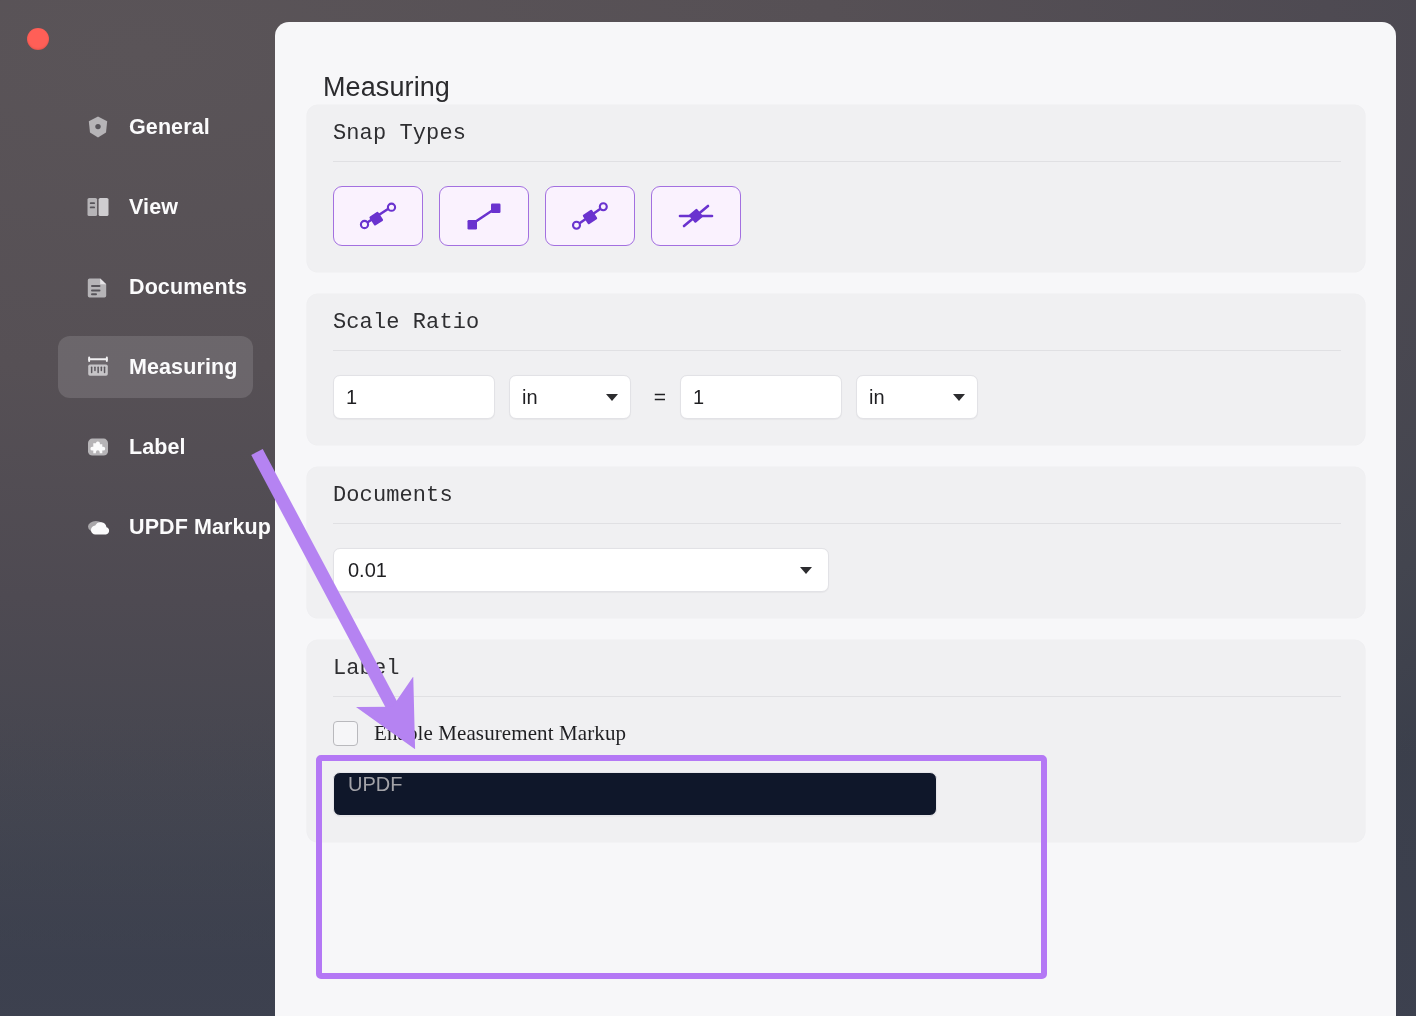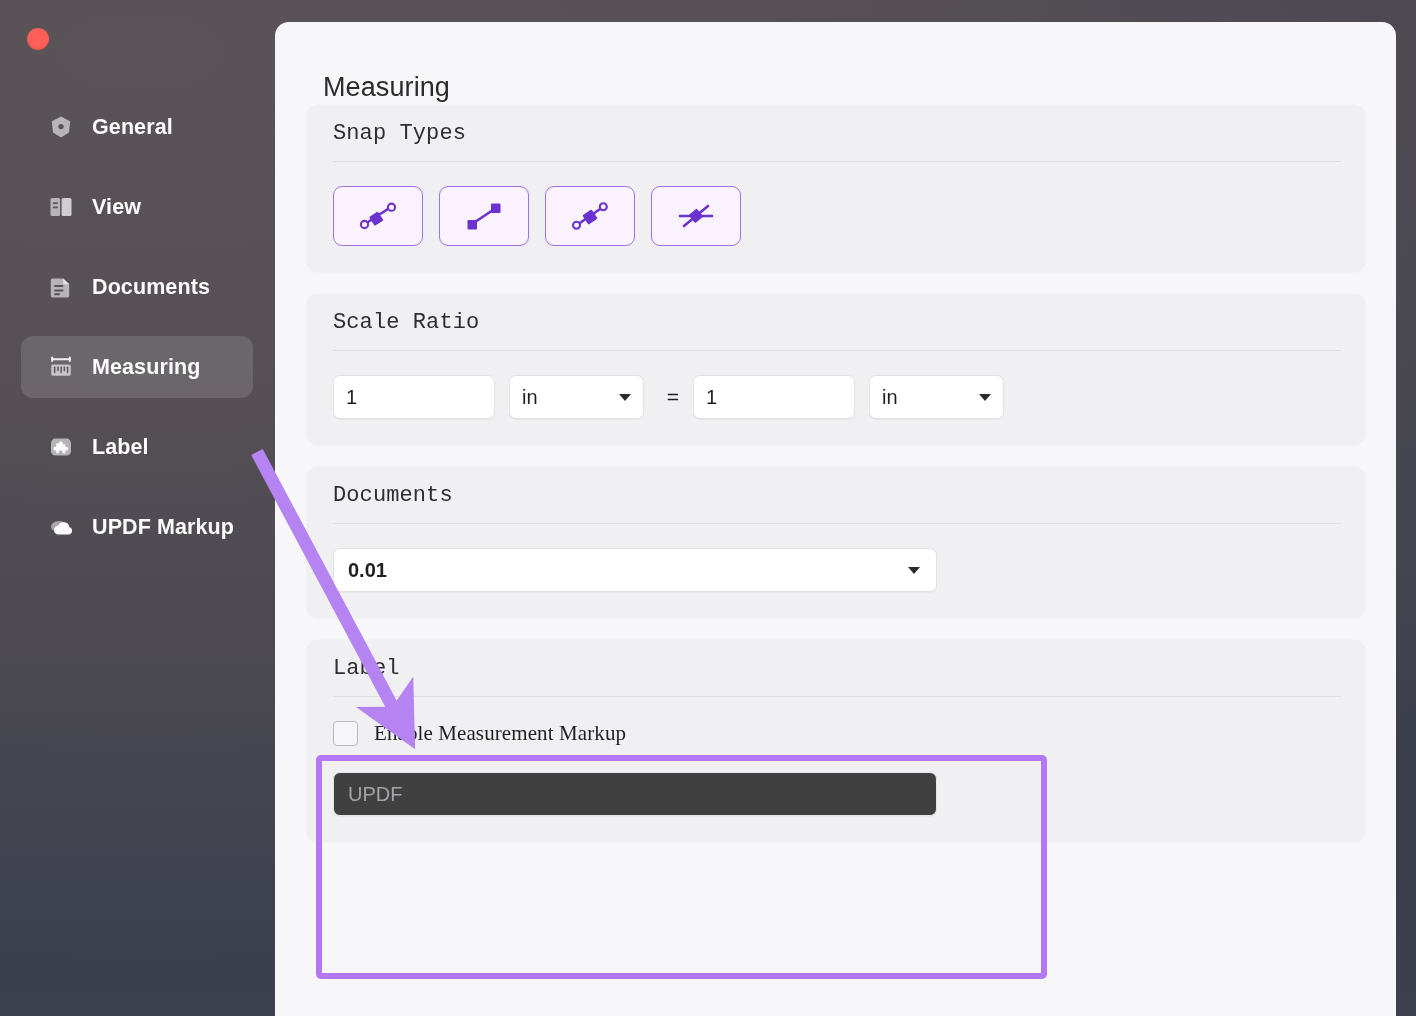--- a/index.html
+++ b/index.html
@@ -44,20 +44,21 @@
   
   .sidebar {
     position: absolute;
     left: 0; top: 0;
     width: 275px; height: 1016px;
   }
   .nav {
     position: absolute;
     left: 0; top: 96px;
     width: 275px;
+    padding-left: 37px;
   }
   .nav-item {
     position: relative;
     display: flex;
     align-items: center;
     height: 62px;
     margin: 0 22px 18px 21px;
     padding-left: 27px;
     border-radius: 12px;
     cursor: pointer;
@@ -154,21 +155,21 @@
     border-radius: 7px;
     display: flex;
     align-items: center;
     padding: 0 12px;
     font-size: 20px;
     color: #1f1f22;
     box-shadow: 0 0.5px 1px rgba(0,0,0,0.04);
   }
   .field.num { width: 162px; }
   .field.unit {
-    width: 135px;
+    width: 122px;
     margin-left: 14px;
     justify-content: space-between;
     cursor: pointer;
   }
   .equals {
     width: 34px;
     text-align: center;
     font-size: 21px;
     color: #1f1f22;
     margin-left: 12px;
@@ -177,31 +178,30 @@
   .caret {
     width: 0; height: 0;
     border-left: 6px solid transparent;
     border-right: 6px solid transparent;
     border-top: 7px solid #2c2c2f;
     margin-left: 8px;
   }
 
   
   .precision-select {
-    width: 604px; height: 44px;
+    width: 496px; height: 44px;
     background: #ffffff;
     border: 1px solid #e2e2e6;
     border-radius: 7px;
     display: flex; align-items: center; justify-content: space-between;
     padding: 0 16px 0 14px;
     font-size: 20px;
     color: #1f1f22;
     cursor: pointer;
     box-shadow: 0 0.5px 1px rgba(0,0,0,0.04);
-    font-weight: bold;
   }
 
   
   .label-card-wrap { position: relative; }
   .checkbox-row {
     display: flex;
     align-items: center;
     margin-bottom: 26px;
     cursor: pointer;
     font-family: Liberation Serif, serif;
@@ -214,24 +214,24 @@
     margin-right: 16px;
     flex: 0 0 25px;
   }
   .checkbox-label {
     font-size: 21px;
     color: #1f1f22;
     letter-spacing: 0.1px;
   }
   .label-input {
     width: 604px; height: 44px;
-    background: #404040;
+    background: #0f172a;
     border: 1px solid #e6e6ea;
     border-radius: 7px;
-    display: flex; align-items: center;
+    display: flex; 
     padding: 0 14px;
     font-size: 20px;
     color: #a3a3a8;
     box-shadow: 0 0.5px 1px rgba(0,0,0,0.04);
   }
 
   
   .highlight-box {
     position: absolute;
     left: 316px; top: 755px;

